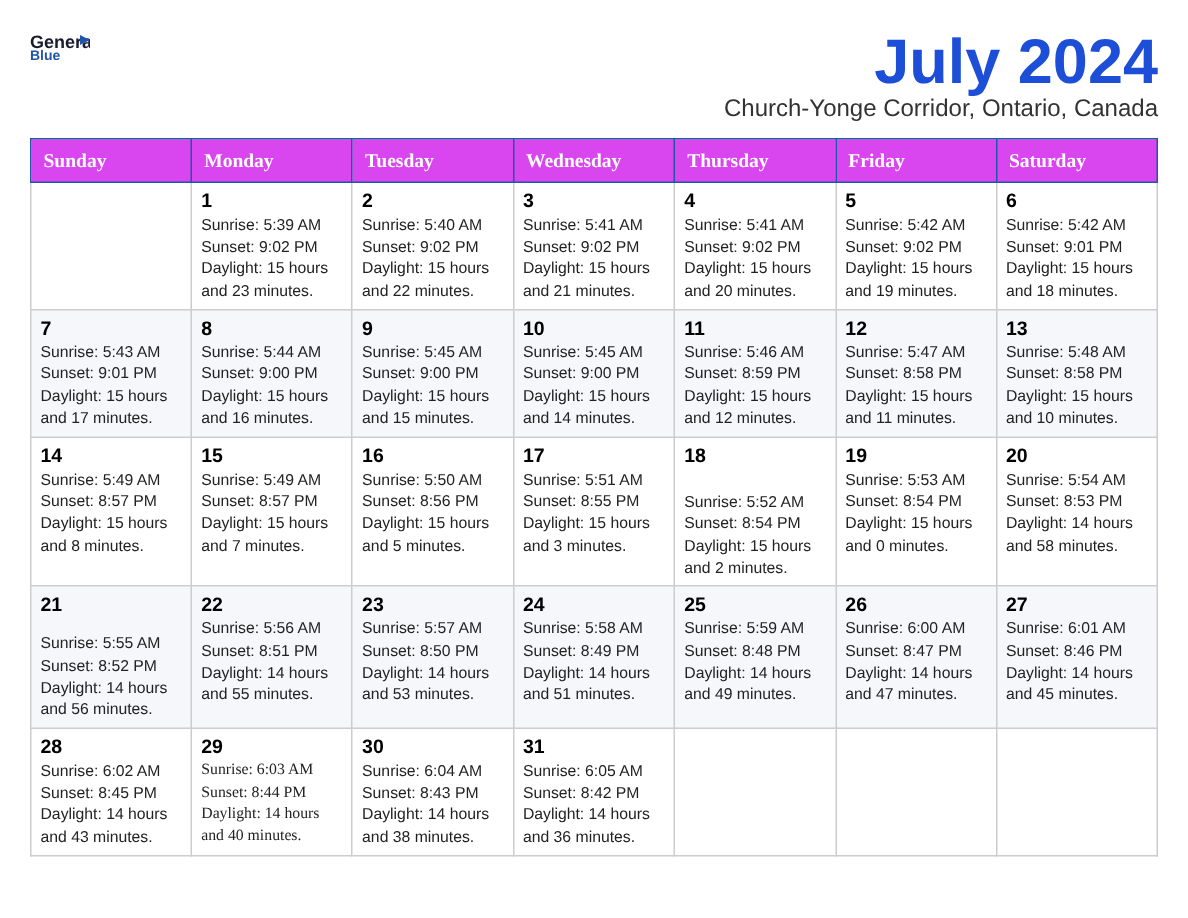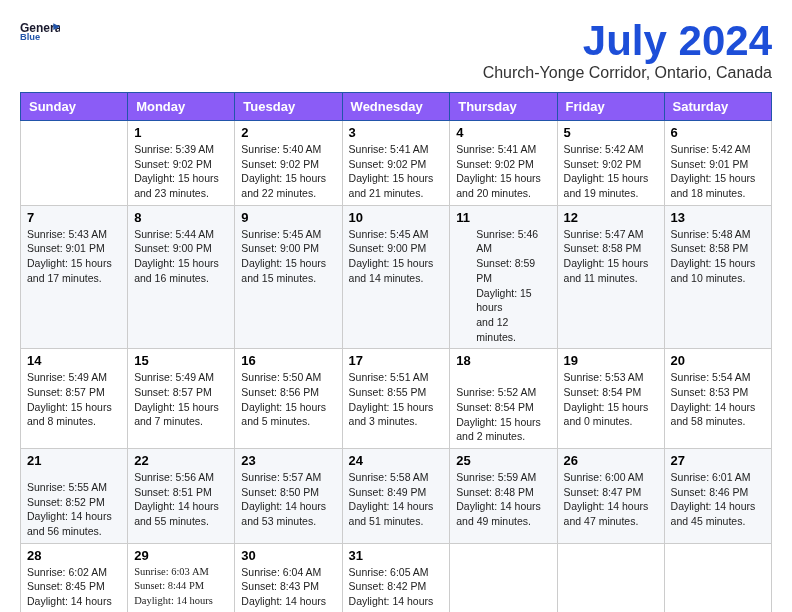--- a/index.html
+++ b/index.html
@@ -75,21 +75,22 @@
     .empty-cell {
       background: #f9f9f9;
     }
     tr:nth-child(even) td {
       background-color: #f5f7fa;
     }
     tr:nth-child(odd) td {
       background-color: #ffffff;
     }
     .calendar thead tr th {
-      background-color: #8b5cf6;
+      background-color: #d946ef;
+      font-family: Liberation Serif, serif;
     }
   </style>
 </head>
 <body>
 
 <div class="header-area">
   <div class="logo">
     <svg class="logo-icon" viewBox="0 0 60 30">
       <text x="0" y="18" font-size="18" font-weight="bold" fill="#1a1a2e" font-family="Arial">General</text>
       <text x="0" y="30" font-size="14" font-weight="bold" fill="#2255aa" font-family="Arial">Blue</text>
@@ -184,21 +185,21 @@
         </td>
         <td>
           <span class="day-number">10</span>
           <div class="day-info" style="white-space: pre-line;">Sunrise: 5:45 AM
 Sunset: 9:00 PM
 Daylight: 15 hours
 and 14 minutes.</div>
         </td>
         <td>
           <span class="day-number">11</span>
-          <div class="day-info" style="white-space: pre-line; margin-left: 20px;">Sunrise: 5:46 AM
+          <div class="day-info" style="white-space: pre-line;">Sunrise: 5:46 AM
 Sunset: 8:59 PM
 Daylight: 15 hours
 and 12 minutes.</div>
         </td>
         <td>
           <span class="day-number">12</span>
           <div class="day-info" style="white-space: pre-line;">Sunrise: 5:47 AM
 Sunset: 8:58 PM
 Daylight: 15 hours
 and 11 minutes.</div>

